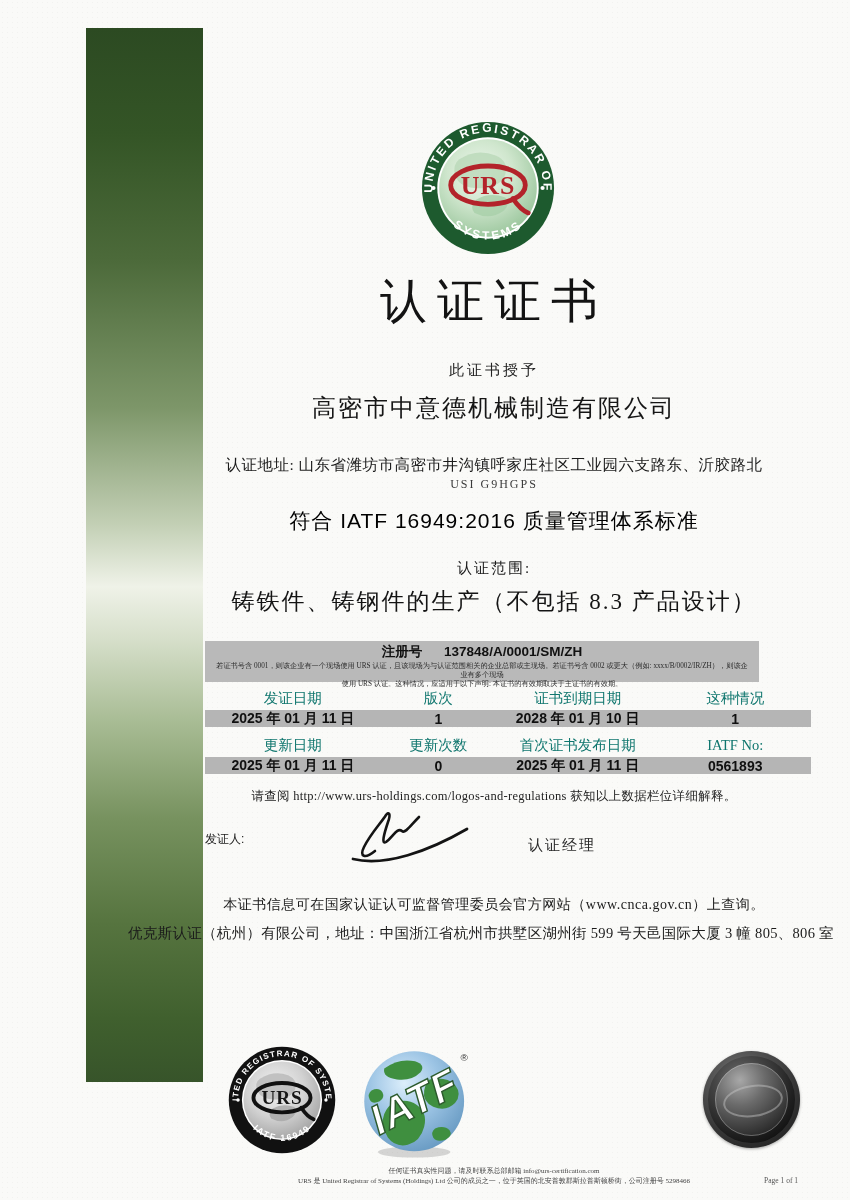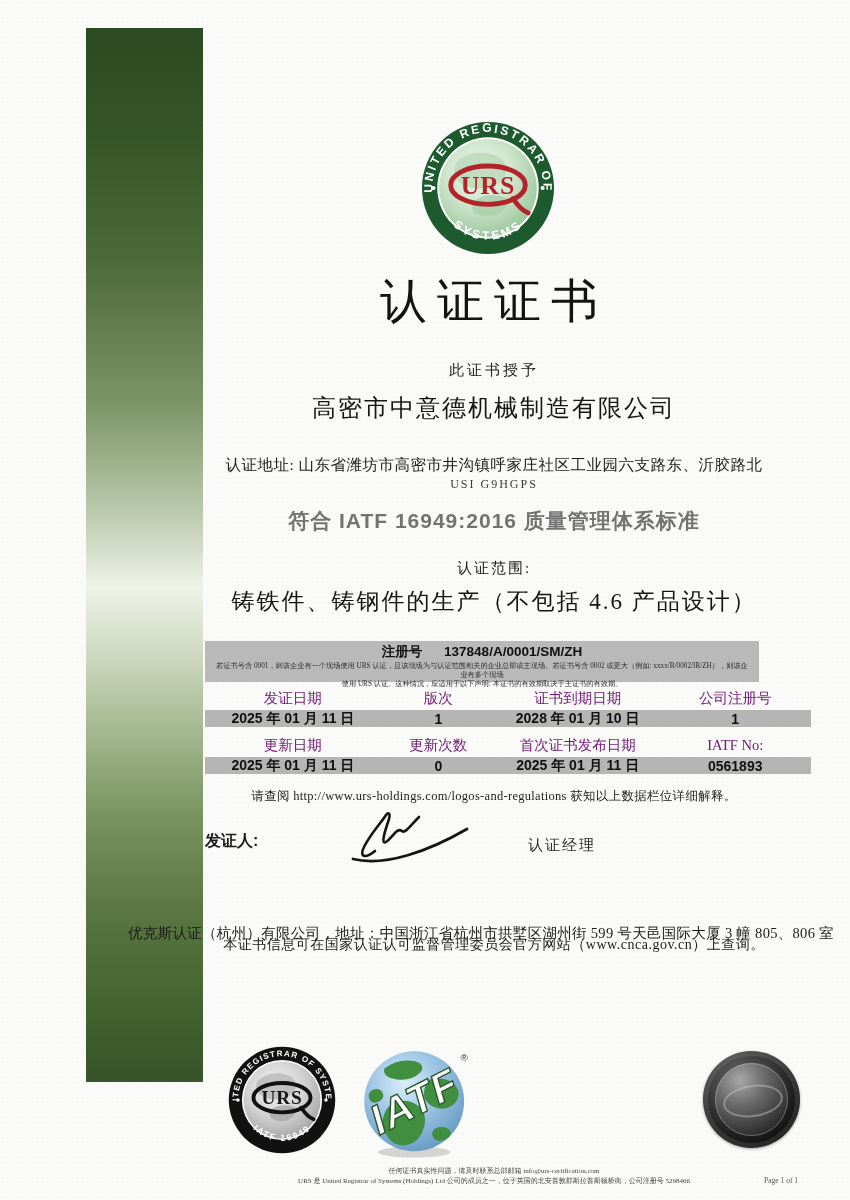--- a/index.html
+++ b/index.html
@@ -37,51 +37,51 @@
   
   .logo-top{left:421px;top:121px;width:134px;height:134px;}
 
   .cert-title{top:270px;font-size:47px;letter-spacing:10px;color:#131313;}
   .intro-line{top:361px;font-size:15px;letter-spacing:3px;color:#222;}
   .company-name{top:392px;font-size:24px;letter-spacing:2px;color:#161616;}
   .credit-line{top:434px;font-size:13.5px;}
   .credit-line b{font-family:"Liberation Sans","DejaVu Sans",sans-serif;font-size:13px;}
   .addr-line{top:455px;font-size:15.5px;letter-spacing:.5px;}
   .usi-line{top:477px;font-size:12px;letter-spacing:2px;color:#3a3a3a;}
-  .standard-line{top:507px;font-size:21px;font-weight:bold;letter-spacing:1px;
-    font-family:"Liberation Sans","DejaVu Sans",sans-serif;color:#737373;}
+  .standard-line{top:507px;font-size:21px;font-weight:normal;letter-spacing:1px;
+    font-family:"Liberation Sans","DejaVu Sans",sans-serif;color:#000000;}
   .scope-label{top:559px;font-size:15px;letter-spacing:2px;}
   .scope-value{top:586px;font-size:23px;letter-spacing:2px;color:#141414;}
 
   
   .reg-band{
     left:205px;top:641px;width:554px;height:41px;
     background:#b9b9b9;text-align:center;z-index:1;
   }
   .reg-line{padding-top:2px;font-size:13.5px;font-weight:bold;
     font-family:"Liberation Sans","DejaVu Sans",sans-serif;color:#111;}
   .reg-line .reg-no{margin-left:18px;}
   .reg-note{font-size:7.5px;line-height:9px;color:#2a2a2a;transform:scale(.96);}
 
   
   .cert-table{left:205px;top:686px;width:606px;}
   .trow{display:grid;grid-template-columns:29% 19% 27% 25%;align-items:center;text-align:center;}
-  .trow.head{height:24px;font-size:14.5px;color:#701a75;}
+  .trow.head{height:24px;font-size:14.5px;color:#0f766e;}
   .trow.data{height:17px;background:#b5b5b5;font-weight:bold;font-size:14px;
     font-family:"Liberation Sans","DejaVu Sans",sans-serif;color:#101010;margin-bottom:2px;}
   .trow.head.second{margin-top:6px;}
 
   .url-note{top:788px;font-size:12.5px;letter-spacing:.3px;color:#222;}
 
-  .issuer-label{left:205px;top:831px;font-size:16px;font-weight:bold;
+  .issuer-label{left:205px;top:831px;font-size:12px;font-weight:normal;
     font-family:"Liberation Sans","DejaVu Sans",sans-serif;}
   .signature{left:345px;top:805px;width:140px;height:62px;}
   .issuer-title{left:528px;top:836px;font-size:15px;letter-spacing:2px;color:#2a2a2a;}
 
-  .cnca-note{top:936px;font-size:14px;letter-spacing:.5px;}
+  .cnca-note{top:896px;font-size:14px;letter-spacing:.5px;}
   .office-line{top:924px;left:120px;right:8px;text-align:center;font-size:14.5px;letter-spacing:.3px;}
 
   
   .seal-bw{left:228px;top:1046px;width:108px;height:108px;}
   .iatf-logo{left:357px;top:1045px;width:118px;height:118px;}
   .silver-seal{
     left:703px;top:1051px;width:97px;height:97px;border-radius:50%;
     background:radial-gradient(circle at 38% 30%, #a8a8a8 0%, #6a6a6a 28%, #2e2e2e 62%, #0a0a0a 88%, #000 100%);
     box-shadow:inset 0 0 0 5px rgba(255,255,255,.10), inset 0 0 0 12px rgba(0,0,0,.35), 0 1px 3px rgba(0,0,0,.35);
   }
@@ -141,37 +141,37 @@
 
 
   <div class="abs ctr addr-line">
     <span>认证地址:</span>
     <span>山东省潍坊市高密市井沟镇呼家庄社区工业园六支路东、沂胶路北</span>
   </div>
 
   <div class="abs ctr usi-line">USI G9HGPS</div>
   <div class="abs ctr standard-line">符合 IATF 16949:2016 质量管理体系标准</div>
   <div class="abs ctr scope-label">认证范围:</div>
-  <div class="abs ctr scope-value">铸铁件、铸钢件的生产（不包括 4.6 产品设计）</div>
+  <div class="abs ctr scope-value">铸铁件、铸钢件的生产（不包括 8.3 产品设计）</div>
 
   <div class="abs reg-band">
     <div class="reg-line">
       <span>注册号</span>
       <span class="reg-no">137848/A/0001/SM/ZH</span>
     </div>
     <div class="reg-note">若证书号含 0001，则该企业有一个现场使用 URS 认证，且该现场为与认证范围相关的企业总部或主现场。若证书号含 0002 或更大（例如: xxxx/B/0002/IR/ZH），则该企业有多个现场</div>
     <div class="reg-note">使用 URS 认证。这种情况，应适用于以下声明: 本证书的有效期取决于主证书的有效期。</div>
   </div>
 
   <div class="abs cert-table">
     <div class="trow head">
       <span>发证日期</span>
       <span>版次</span>
       <span>证书到期日期</span>
-      <span>公司注册号</span>
+      <span>这种情况</span>
     </div>
     <div class="trow data">
       <span>2025 年 01 月 11 日</span>
       <span>1</span>
       <span>2028 年 01 月 10 日</span>
       <span>1</span>
     </div>
     <div class="trow head second">
       <span>更新日期</span>
       <span>更新次数</span>

